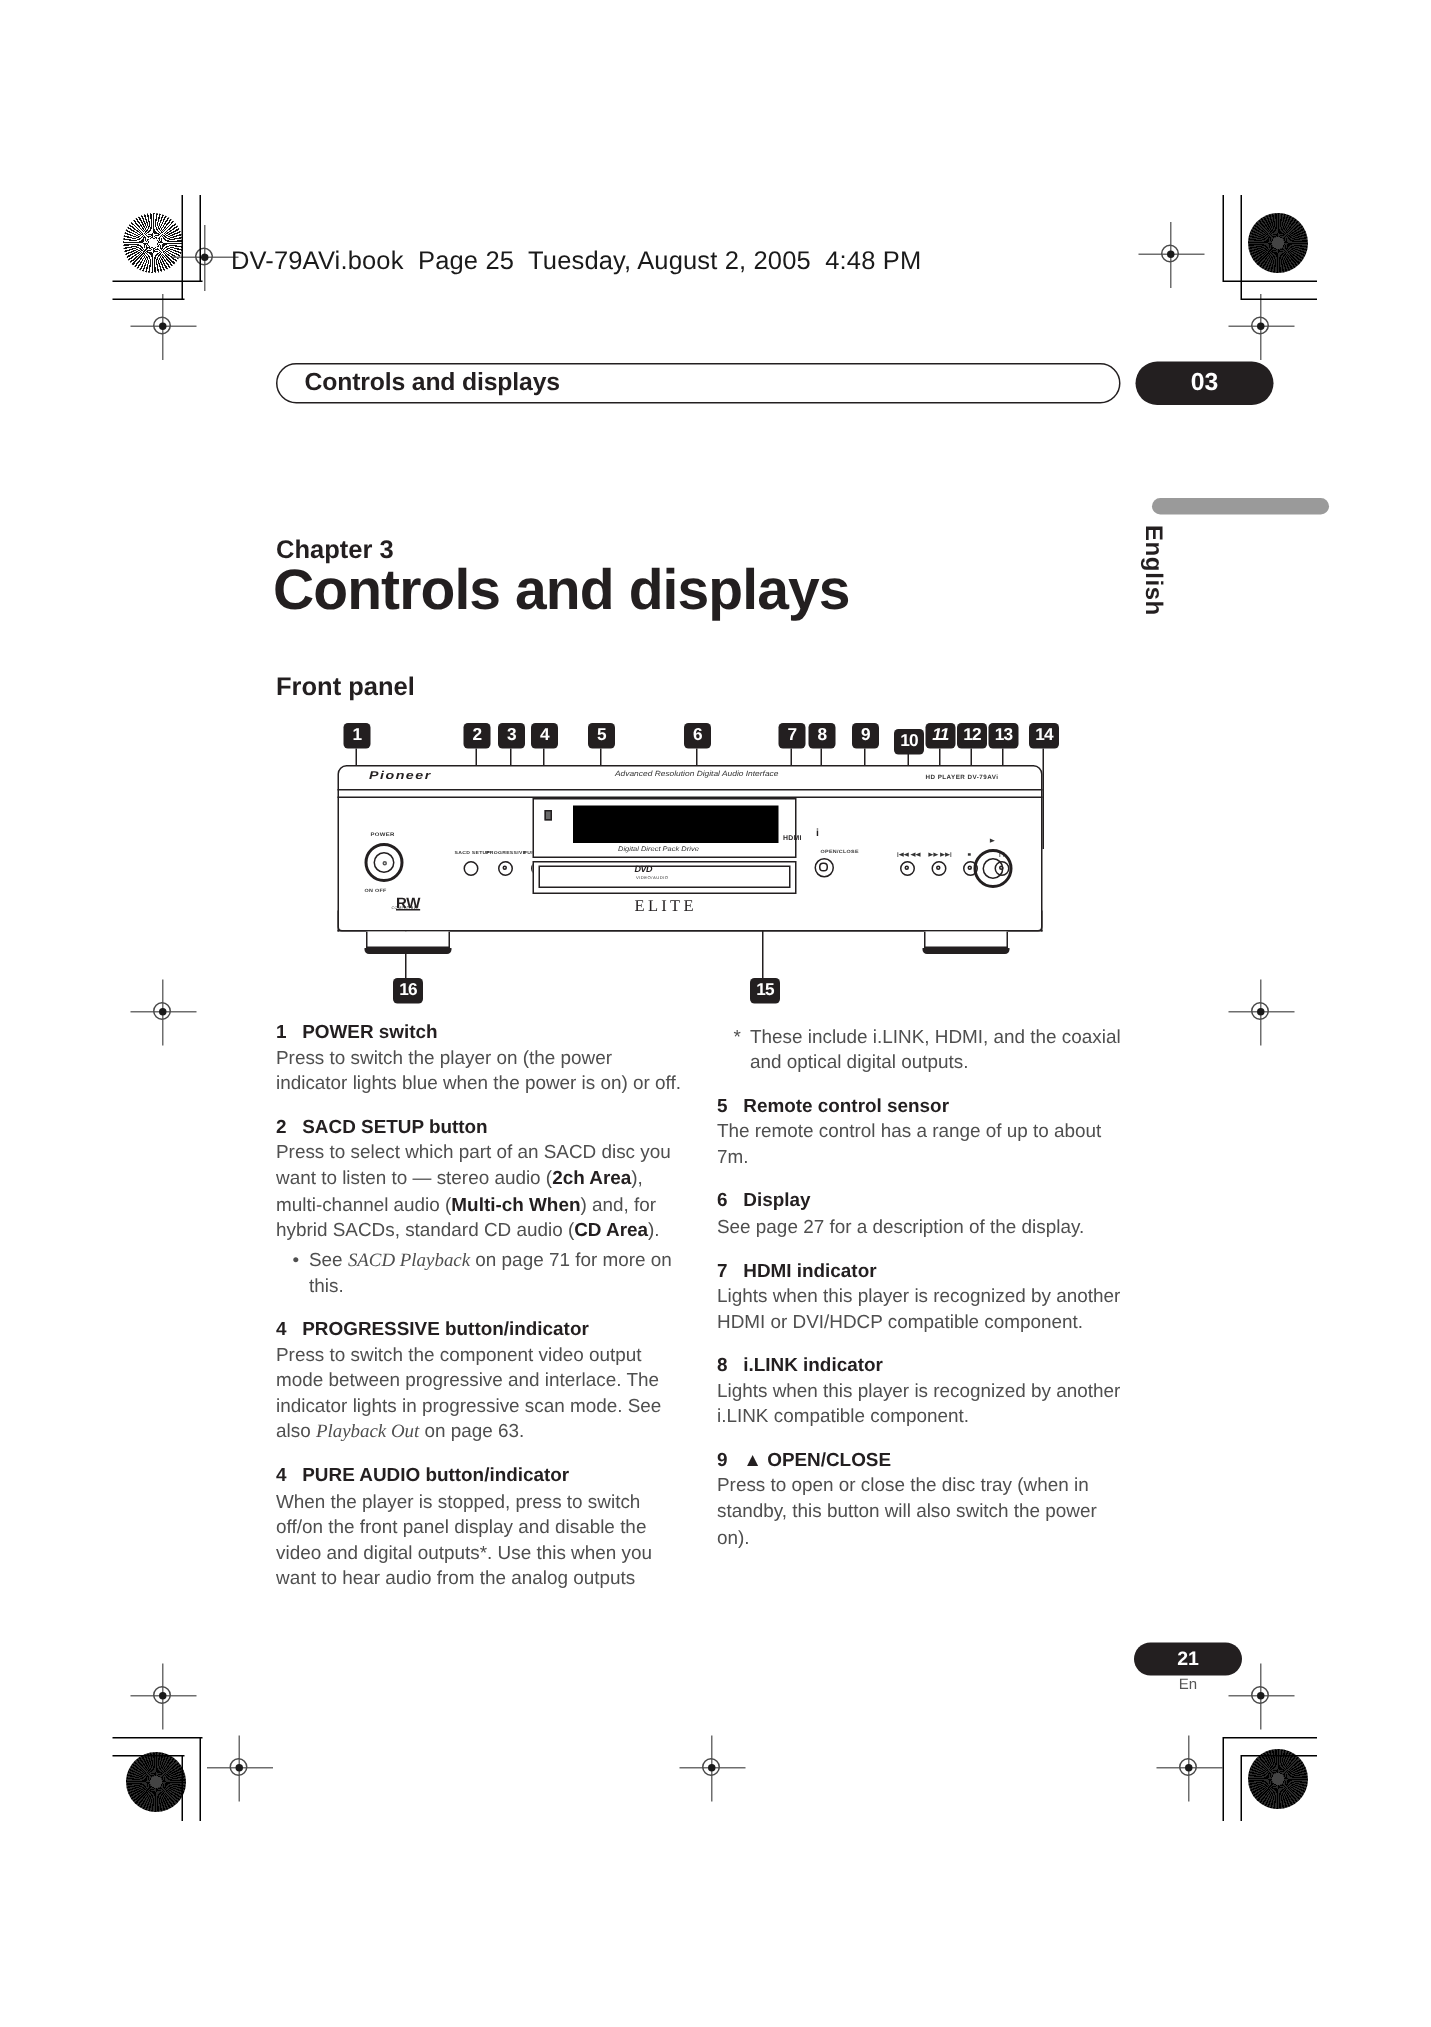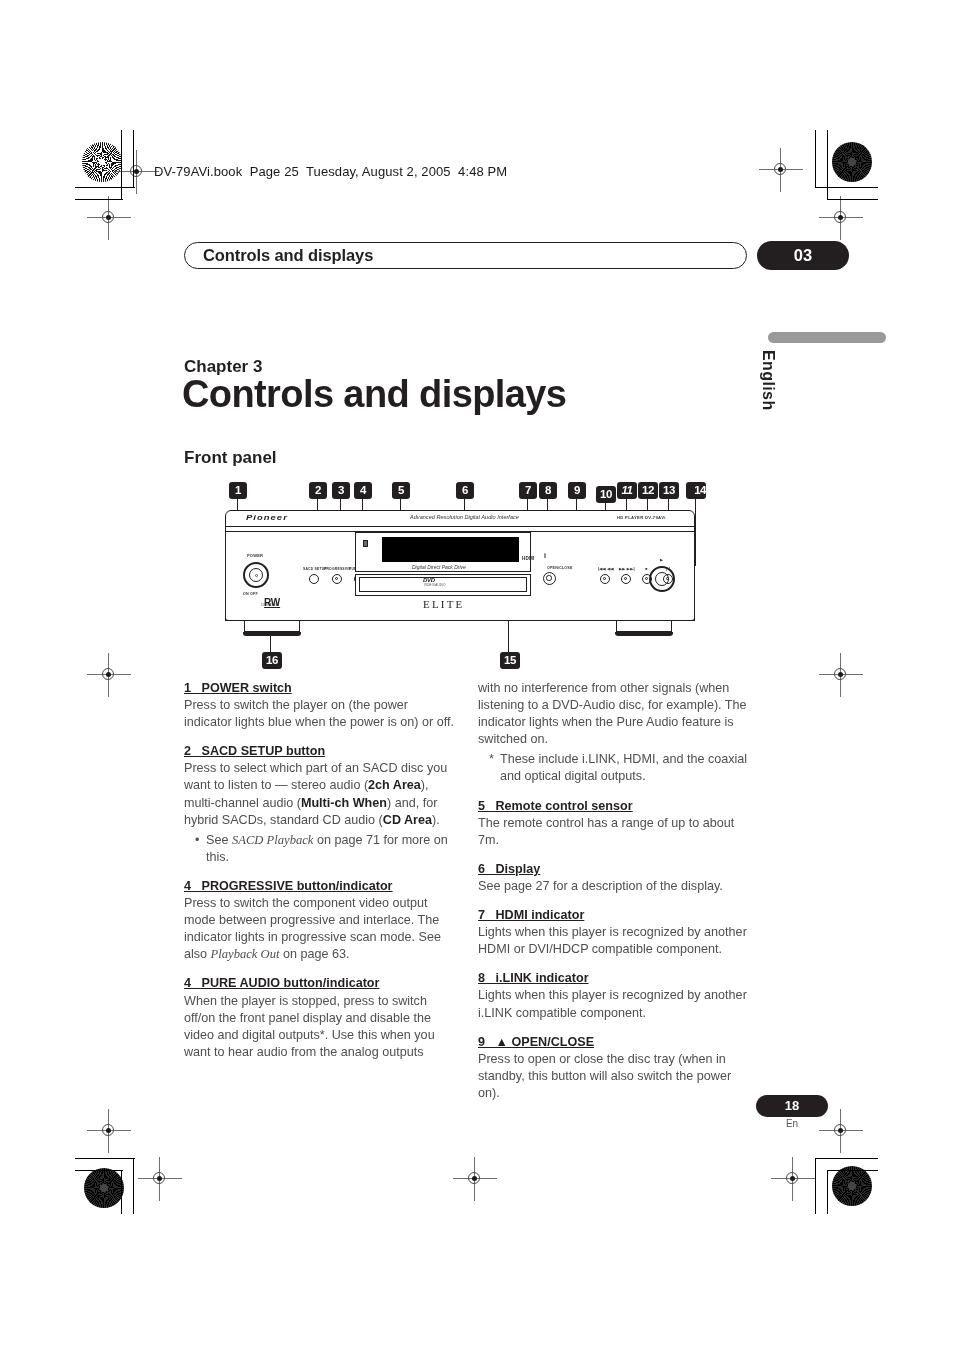--- a/index.html
+++ b/index.html
@@ -94,21 +94,21 @@
     left: 0; right: 0; top: 5px;
     text-align: center;
     color: #fff;
     font-size: 16.5px;
     font-weight: bold;
   }
 
   .bookline {
     position: absolute;
     left: 154px; top: 164px;
-    font-size: 13px;
+    font-size: 17px;
     color: #1a1a1a;
     letter-spacing: 0.1px;
     white-space: pre;
   }
 
   
   .lang-bar {
     position: absolute;
     left: 768px; top: 332px;
     width: 118px; height: 11px;
@@ -463,21 +463,20 @@
   }
   .col.left  { left: 184px; top: 680px; }
   .col.right { left: 478px; top: 680px; }
 
   .item-head {
     color: #231f20;
     font-weight: bold;
     font-size: 12.6px;
     margin-top: 12px;
     white-space: pre;
-    text-decoration: underline;
   }
   .item-head.first { margin-top: 0; }
   .item-body { margin-top: 0; }
   .bullet-row {
     display: flex;
     margin-top: 3px;
     padding-left: 11px;
   }
   .bullet-mark {
     width: 11px;
@@ -632,21 +631,21 @@
     <div class="callout" style="left:138px; top:0;">4</div>
     <div class="callout" style="left:176px; top:0;">5</div>
     <div class="callout" style="left:240px; top:0;">6</div>
     <div class="callout" style="left:303px; top:0;">7</div>
     <div class="callout" style="left:323px; top:0;">8</div>
     <div class="callout" style="left:352px; top:0;">9</div>
     <div class="callout wide" style="left:380px; top:4px;">10</div>
     <div class="callout wide" style="left:401px; top:0;font-style:italic;">11</div>
     <div class="callout wide" style="left:422px; top:0;">12</div>
     <div class="callout wide" style="left:443px; top:0;">13</div>
-    <div class="callout wide" style="left:470px; top:0;text-align:right;">14</div>
+    <div class="callout wide" style="left:470px; top:0;">14</div>
     <div class="callout wide" style="left:284px; top:170px;">15</div>
     <div class="callout wide" style="left:46px; top:170px;">16</div>
 
     <div class="leader" style="left:21px; top:17px; height:74px;"></div>
     <div class="leader-h" style="left:21px; top:91px; width:10px;"></div>
     <div class="leader" style="left:101px; top:17px; height:68px;"></div>
     <div class="leader" style="left:124px; top:17px; height:68px;"></div>
     <div class="leader" style="left:146px; top:17px; height:68px;"></div>
     <div class="leader" style="left:184px; top:17px; height:41px;"></div>
     <div class="leader" style="left:248px; top:17px; height:38px;"></div>
@@ -725,35 +724,34 @@
       <div class="bullet-row">
         <div class="bullet-mark">•</div>
         <div class="bullet-text">See <i class="em">SACD Playback</i> on page 71 for more on this.</div>
       </div>
       <div class="item-head">4   PROGRESSIVE button/indicator</div>
       <div class="item-body">Press to switch the component video output mode between progressive and interlace. The indicator lights in progressive scan mode. See also <i class="em">Playback Out</i> on page 63.</div>
       <div class="item-head">4   PURE AUDIO button/indicator</div>
       <div class="item-body">When the player is stopped, press to switch off/on the front panel display and disable the video and digital outputs*. Use this when you want to hear audio from the analog outputs</div>
     </div>
   <div class="col right" id="col-right">
-      <div class="item-body">with no interference from other signals (when listening to a DVD-Audio disc, for example). The indicator lights when the Pure Audio feature is switched on.</div>
       <div class="bullet-row">
         <div class="bullet-mark">*</div>
         <div class="bullet-text">These include i.LINK, HDMI, and the coaxial and optical digital outputs.</div>
       </div>
       <div class="item-head">5   Remote control sensor</div>
       <div class="item-body">The remote control has a range of up to about 7m.</div>
       <div class="item-head">6   Display</div>
       <div class="item-body">See page 27 for a description of the display.</div>
       <div class="item-head">7   HDMI indicator</div>
       <div class="item-body">Lights when this player is recognized by another HDMI or DVI/HDCP compatible component.</div>
       <div class="item-head">8   i.LINK indicator</div>
       <div class="item-body">Lights when this player is recognized by another i.LINK compatible component.</div>
       <div class="item-head">9   ▲ OPEN/CLOSE</div>
       <div class="item-body">Press to open or close the disc tray (when in standby, this button will also switch the power on).</div>
     </div>
 
   <div class="pagenum-pill">
-    <span>18</span>
+    <span>21</span>
   </div>
   <div class="pagenum-en">En</div>
 
 </div>
 
 </body></html>

